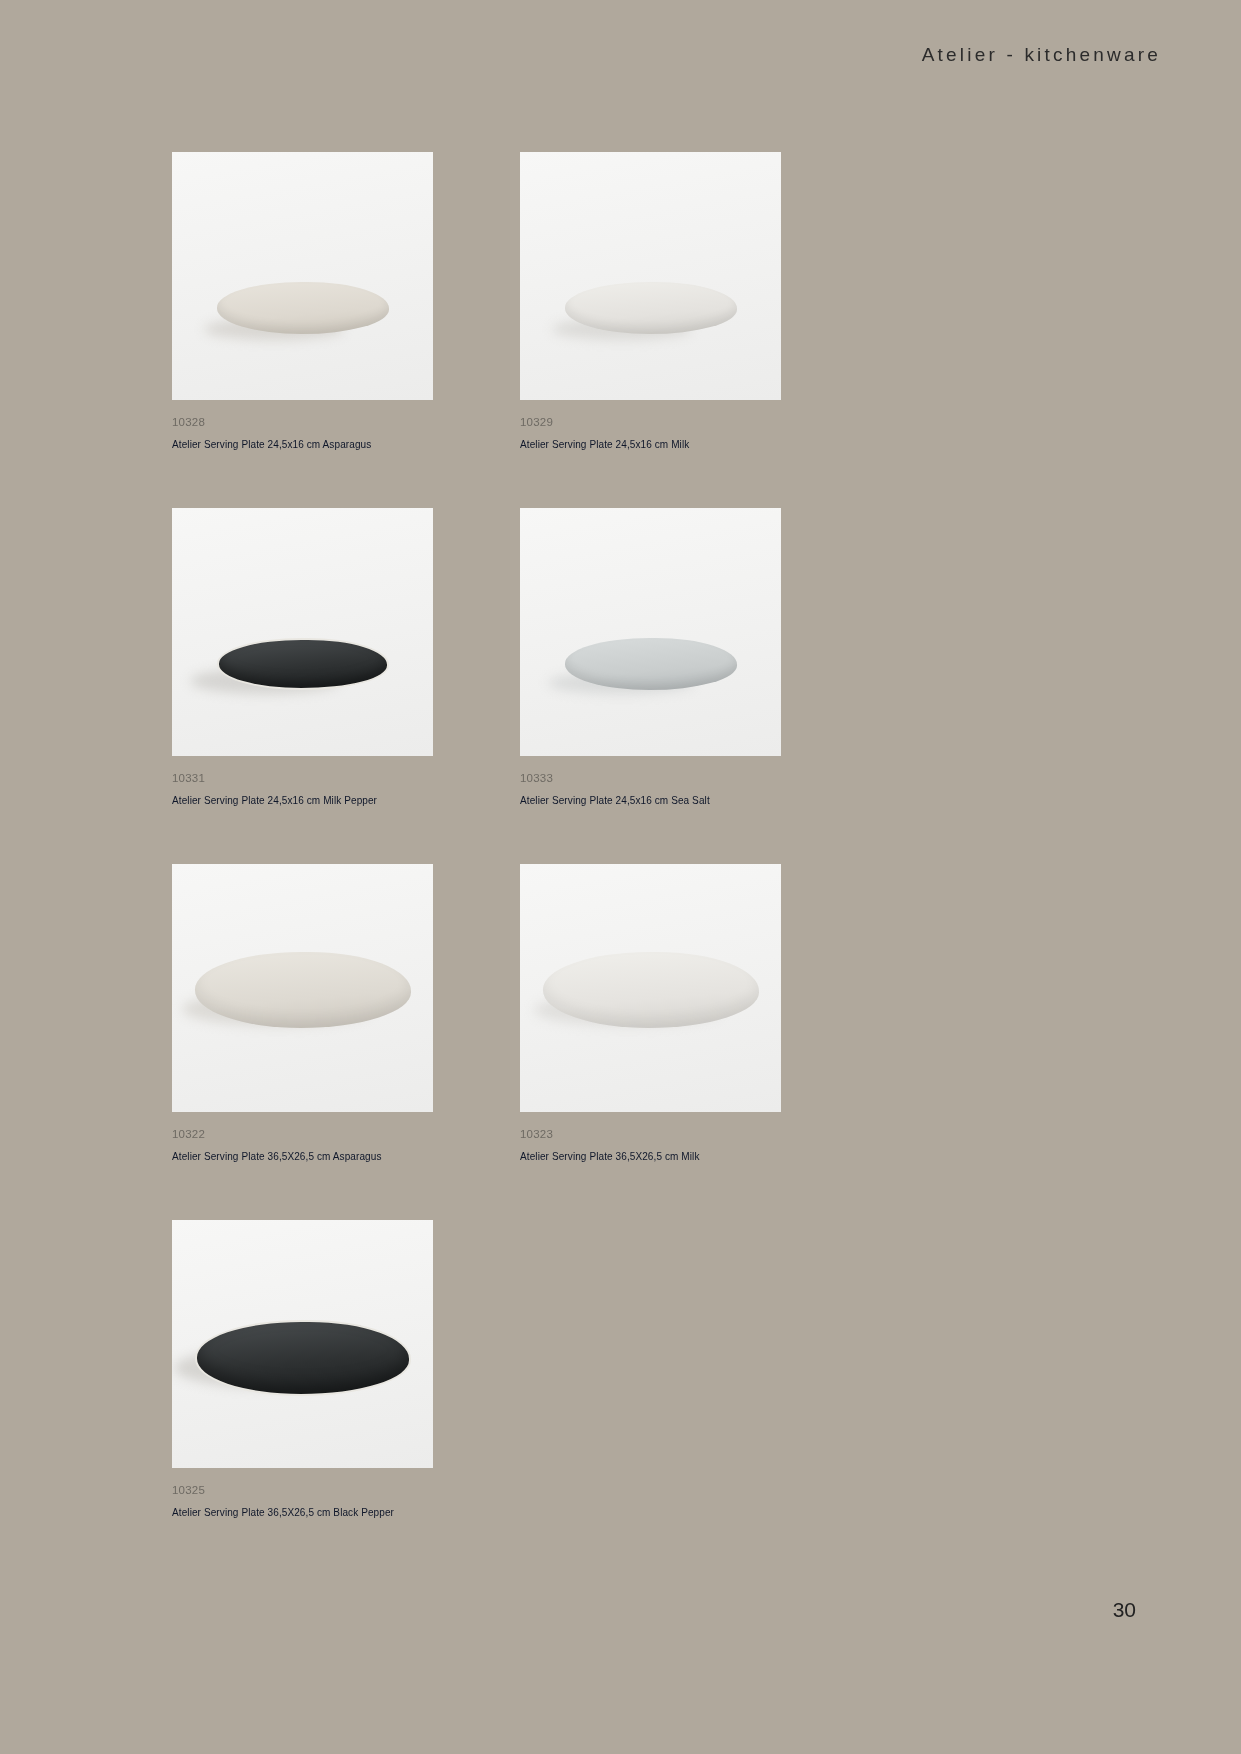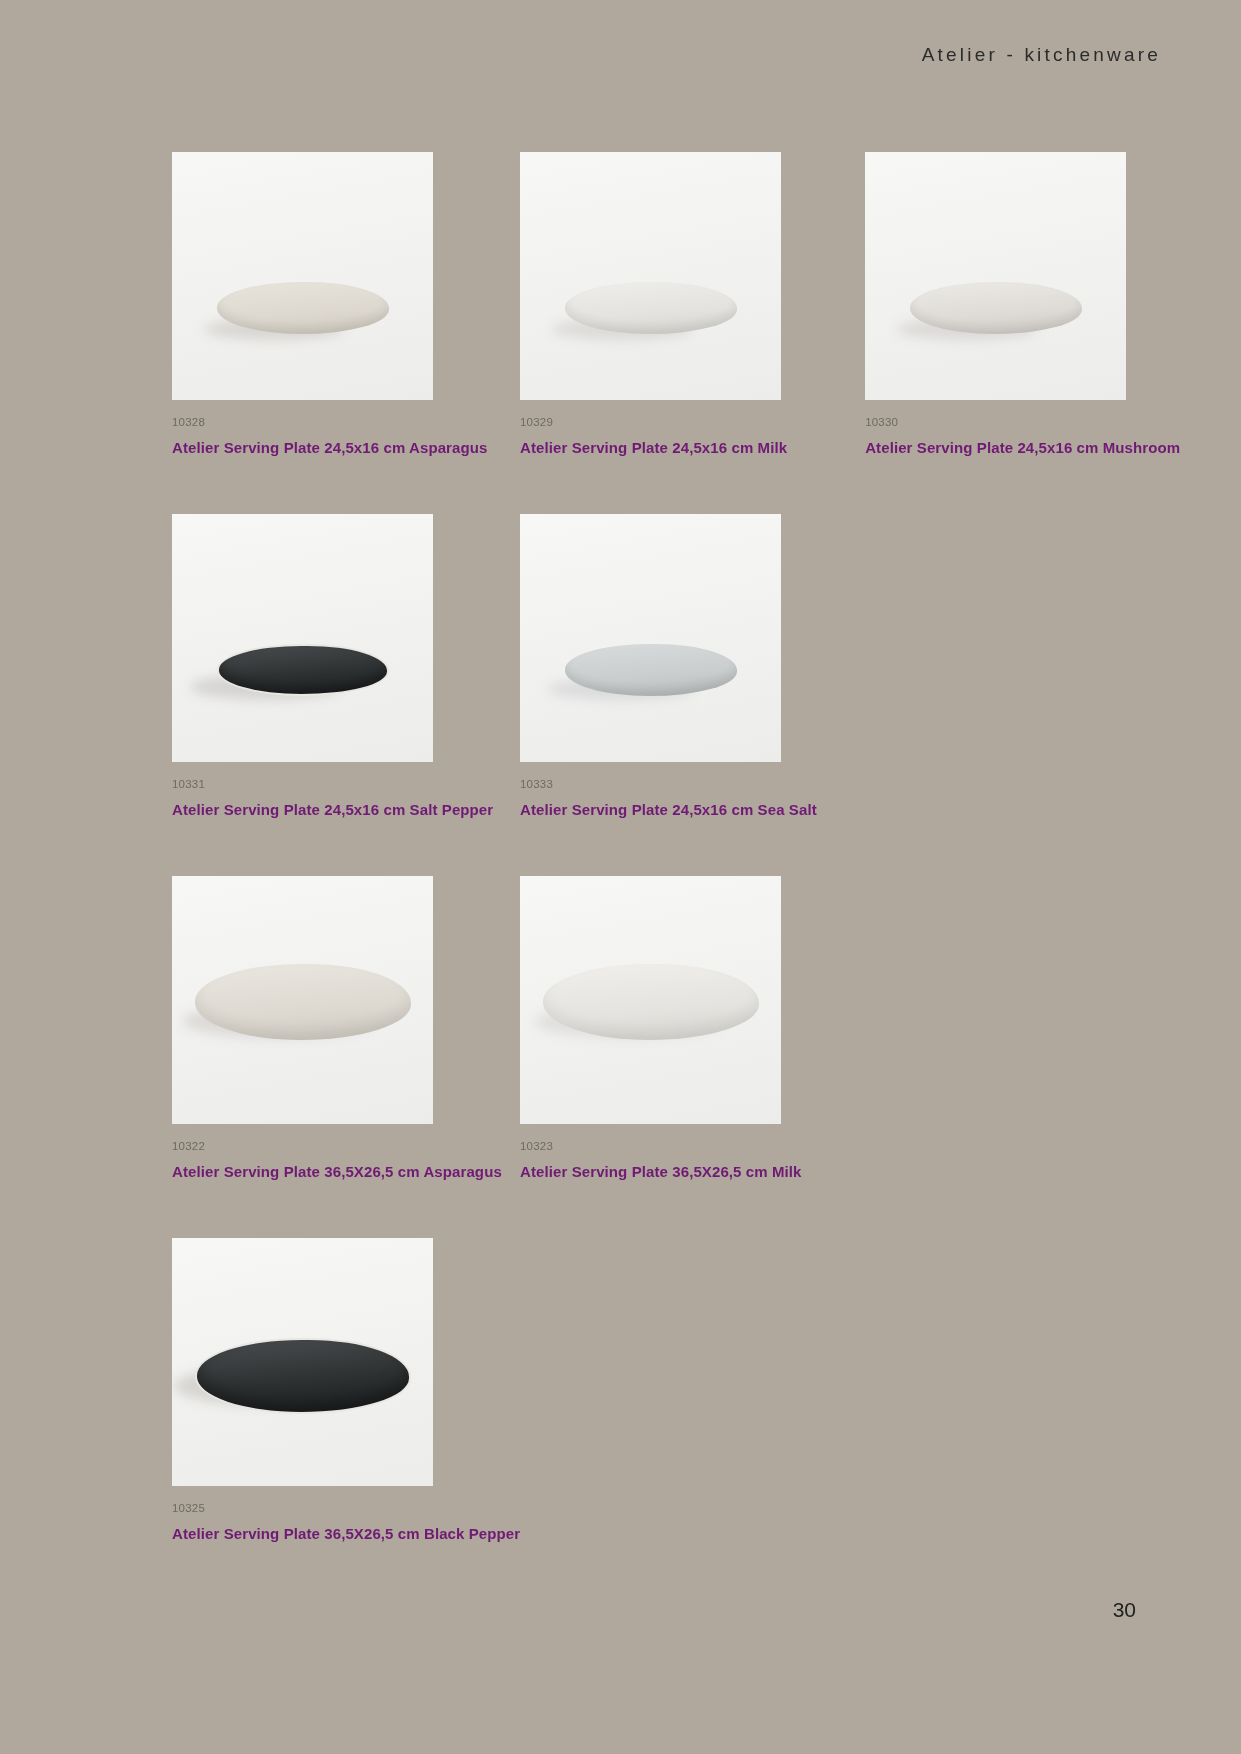--- a/index.html
+++ b/index.html
@@ -73,23 +73,23 @@
     filter: blur(6px);
     opacity: 0.45;
   }
   .code {
     font-size: 11.5px;
     color: #6e6a63;
     margin-top: 16px;
     letter-spacing: 0.2px;
   }
   .title {
-    font-size: 15px;
-    color: #701a75;
-    font-weight: bold;
+    font-size: 10px;
+    color: #0f172a;
+    font-weight: normal;
     margin-top: 11px;
     letter-spacing: 0.1px;
     white-space: nowrap;
   }
   .page-number {
     position: absolute;
     right: 105px;
     bottom: 132px;
     font-size: 21px;
     color: #222;
@@ -137,44 +137,33 @@
           <div class="photo-inner"></div>
           <div class="shadow" style="left:32px; top:166px; width:140px; height:22px; background:#c3c1bc;"></div>
           <div class="plate p-small">
             <div class="body" style="background:linear-gradient(175deg,#efeeea 0%,#e4e2de 60%,#d2d0cb 100%); box-shadow:inset 0 -6px 10px rgba(0,0,0,.07);"></div>
           </div>
         </div>
         <div class="code">10329</div>
         <div class="title">Atelier Serving Plate 24,5x16 cm Milk</div>
       </div>
 
-      <div class="cell">
-        <div class="photo">
-          <div class="photo-inner"></div>
-          <div class="shadow" style="left:32px; top:166px; width:140px; height:22px; background:#c2bfba;"></div>
-          <div class="plate p-small">
-            <div class="body" style="background:linear-gradient(175deg,#eceae6 0%,#dedbd6 60%,#cbc8c2 100%); box-shadow:inset 0 -6px 10px rgba(0,0,0,.07);"></div>
-          </div>
-        </div>
-        <div class="code">10330</div>
-        <div class="title">Atelier Serving Plate 24,5x16 cm Mushroom</div>
-      </div>
     </div>
 
     <div class="row">
       <div class="cell">
         <div class="photo">
           <div class="photo-inner"></div>
           <div class="shadow" style="left:18px; top:160px; width:150px; height:26px; background:#b5b3ae;"></div>
           <div class="plate p-small">
             <div class="body" style="background:linear-gradient(175deg,#4a4e50 0%,#2f3233 55%,#1d2021 100%); border:2px solid #e9e7e1; box-shadow:inset 0 -6px 12px rgba(0,0,0,.35);"></div>
           </div>
         </div>
         <div class="code">10331</div>
-        <div class="title">Atelier Serving Plate 24,5x16 cm Salt Pepper</div>
+        <div class="title">Atelier Serving Plate 24,5x16 cm Milk Pepper</div>
       </div>
 
 
       <div class="cell">
         <div class="photo">
           <div class="photo-inner"></div>
           <div class="shadow" style="left:28px; top:164px; width:146px; height:22px; background:#bfc2c2;"></div>
           <div class="plate p-small">
             <div class="body" style="background:linear-gradient(175deg,#d8dcdc 0%,#c9cdcd 60%,#b4b9ba 100%); box-shadow:inset 0 -6px 10px rgba(0,0,0,.09);"></div>
           </div>

